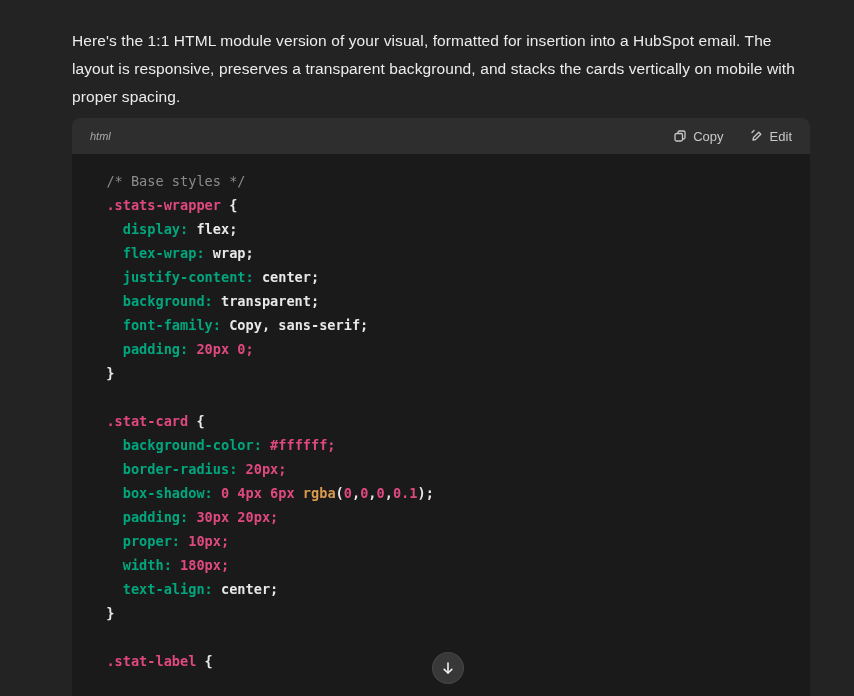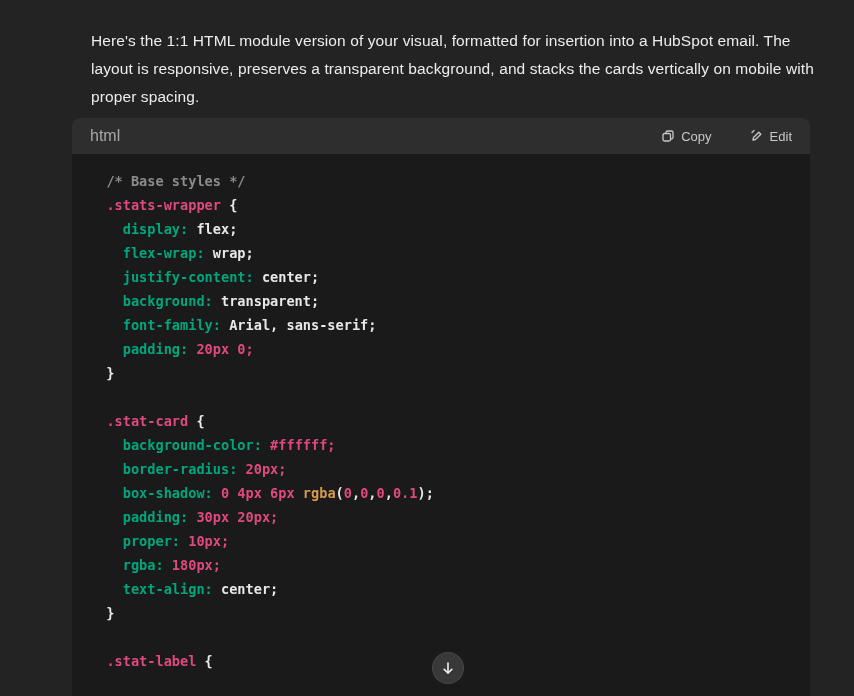--- a/index.html
+++ b/index.html
@@ -29,47 +29,47 @@
   }
   .message-text{
     position:absolute;
     left:72px;top:27px;
     width:730px;
     color:var(--text-main);
     font-size:15.5px;
     line-height:28px;
     font-weight:400;
     letter-spacing:0.1px;
-    margin-left:19px;
   }
   .code-block{
     position:absolute;
     left:72px;top:118px;
     width:738px;
     height:620px; 
     border-radius:8px;
     overflow:hidden;
     background:var(--bg-code);
   }
   .code-header{
     height:36px;
     background:var(--bg-header);
     display:flex;
     align-items:center;
     justify-content:space-between;
     padding:0 18px;
   }
   .code-lang{
     color:var(--text-muted);
-    font-size:16px;
+    font-size:11px;
+    font-style:italic;
   }
   .header-actions{
     display:flex;
     align-items:center;
-    gap:38px;
+    gap:26px;
   }
   .hdr-btn{
     display:flex;
     align-items:center;
     gap:6px;
     background:none;
     border:none;
     cursor:pointer;
     color:var(--text-button);
     font-family:"Liberation Sans","DejaVu Sans",sans-serif;
@@ -84,21 +84,21 @@
     font-weight:bold;
     line-height:24px;
   }
   .code-line{
     white-space:pre;
     color:var(--tok-plain);
     height:24px;
   }
   .tok-plain{color:var(--tok-plain);}
   .tok-tag{color:var(--tok-tag);}
-  .tok-comment{color:var(--tok-comment);font-weight:bold;}
+  .tok-comment{color:var(--tok-comment);font-weight:normal;}
   .tok-selector{color:var(--tok-selector);}
   .tok-prop{color:var(--tok-prop);text-align:right;}
   .tok-num{color:var(--tok-num);}
   .tok-func{color:var(--tok-func);margin-top:46px;}
   .scroll-down-btn{
     position:absolute;
     left:432px;top:652px;
     width:32px;height:32px;
     border-radius:50%;
     background:var(--bg-scrollbtn);
@@ -140,31 +140,31 @@
       </button>
     </div>
   </div>
   <div class="code-body">
       <div class="code-line"><span class="tok-plain">  </span><span class="tok-comment">/* Base styles */</span></div>
       <div class="code-line"><span class="tok-plain">  </span><span class="tok-selector">.stats-wrapper</span><span class="tok-plain"> {</span></div>
       <div class="code-line"><span class="tok-plain">    </span><span class="tok-prop">display:</span><span class="tok-plain"> flex;</span></div>
       <div class="code-line"><span class="tok-plain">    </span><span class="tok-prop">flex-wrap:</span><span class="tok-plain"> wrap;</span></div>
       <div class="code-line"><span class="tok-plain">    </span><span class="tok-prop">justify-content:</span><span class="tok-plain"> center;</span></div>
       <div class="code-line"><span class="tok-plain">    </span><span class="tok-prop">background:</span><span class="tok-plain"> transparent;</span></div>
-      <div class="code-line"><span class="tok-plain">    </span><span class="tok-prop">font-family:</span><span class="tok-plain"> Arial, sans-serif;</span></div>
+      <div class="code-line"><span class="tok-plain">    </span><span class="tok-prop">font-family:</span><span class="tok-plain"> Copy, sans-serif;</span></div>
       <div class="code-line"><span class="tok-plain">    </span><span class="tok-prop">padding:</span><span class="tok-plain"> </span><span class="tok-num">20px 0;</span></div>
       <div class="code-line"><span class="tok-plain">  }</span></div>
       <div class="code-line"> </div>
       <div class="code-line"><span class="tok-plain">  </span><span class="tok-selector">.stat-card</span><span class="tok-plain"> {</span></div>
       <div class="code-line"><span class="tok-plain">    </span><span class="tok-prop">background-color:</span><span class="tok-plain"> </span><span class="tok-num">#ffffff;</span></div>
       <div class="code-line"><span class="tok-plain">    </span><span class="tok-prop">border-radius:</span><span class="tok-plain"> </span><span class="tok-num">20px;</span></div>
       <div class="code-line"><span class="tok-plain">    </span><span class="tok-prop">box-shadow:</span><span class="tok-plain"> </span><span class="tok-num">0 4px 6px</span><span class="tok-plain"> </span><span class="tok-func">rgba</span><span class="tok-plain">(</span><span class="tok-num">0</span><span class="tok-plain">,</span><span class="tok-num">0</span><span class="tok-plain">,</span><span class="tok-num">0</span><span class="tok-plain">,</span><span class="tok-num">0.1</span><span class="tok-plain">);</span></div>
       <div class="code-line"><span class="tok-plain">    </span><span class="tok-prop">padding:</span><span class="tok-plain"> </span><span class="tok-num">30px 20px;</span></div>
       <div class="code-line"><span class="tok-plain">    </span><span class="tok-prop">proper:</span><span class="tok-plain"> </span><span class="tok-num">10px;</span></div>
-      <div class="code-line"><span class="tok-plain">    </span><span class="tok-prop">rgba:</span><span class="tok-plain"> </span><span class="tok-num">180px;</span></div>
+      <div class="code-line"><span class="tok-plain">    </span><span class="tok-prop">width:</span><span class="tok-plain"> </span><span class="tok-num">180px;</span></div>
       <div class="code-line"><span class="tok-plain">    </span><span class="tok-prop">text-align:</span><span class="tok-plain"> center;</span></div>
       <div class="code-line"><span class="tok-plain">  }</span></div>
       <div class="code-line"> </div>
       <div class="code-line"><span class="tok-plain">  </span><span class="tok-selector">.stat-label</span><span class="tok-plain"> {</span></div>
     </div>
 </div>
 
 <button class="scroll-down-btn">
   <span>
     <svg width="14" height="14" viewBox="0 0 14 14" fill="none" stroke="#f0f0f0" stroke-width="1.6" stroke-linecap="round" stroke-linejoin="round">

